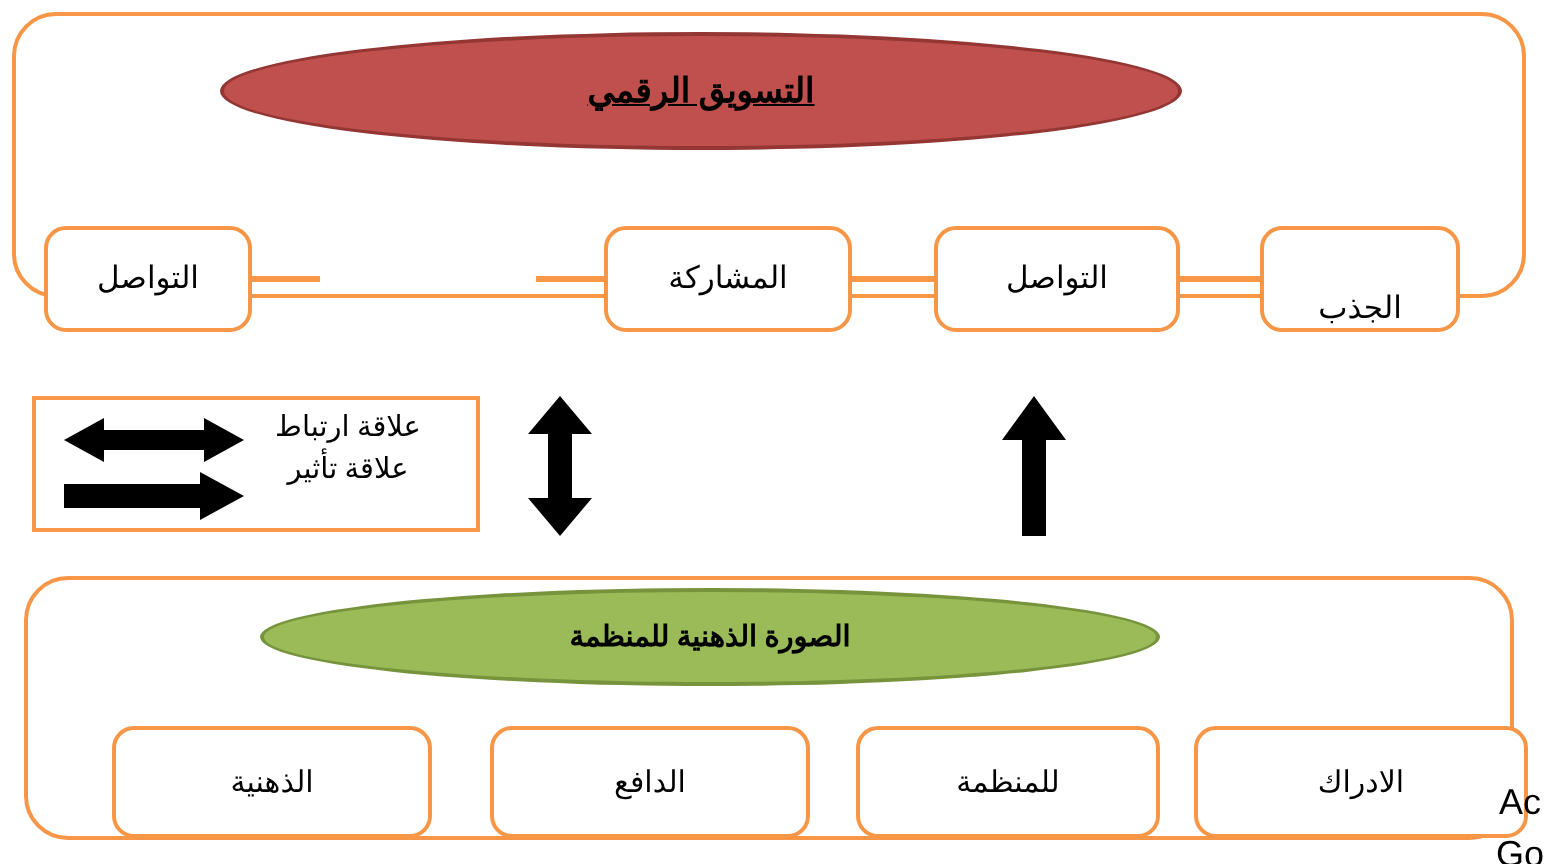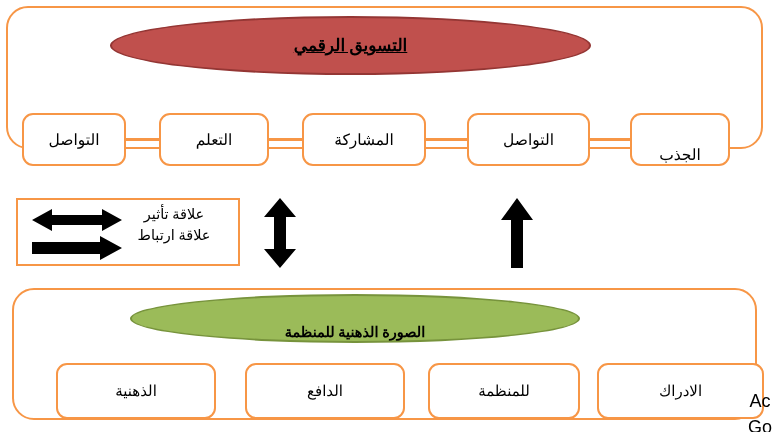--- a/index.html
+++ b/index.html
@@ -50,21 +50,20 @@
     border: 2px solid #943634;
     font-size: 17px;
     text-decoration: underline;
   }
   #green-ellipse {
     left: 130px; top: 294px;
     width: 450px; height: 49px;
     background: #9BBB59;
     border: 2px solid #77933C;
     font-size: 14.5px;
-    align-items: flex-end;
   }
 
   
   .node {
     position: absolute;
     box-sizing: border-box;
     border: 2.5px solid #F79646;
     border-radius: 11px;
     background: #ffffff;
     display: flex;
@@ -140,38 +139,35 @@
   </div>
 
   <div class="connector" style="left:125px; width:35px;"></div>
   <div class="connector" style="left:268px; width:35px;"></div>
   <div class="connector" style="left:425px; width:43px;"></div>
   <div class="connector" style="left:589px; width:42px;"></div>
 
   <div class="node top" style="left:22px;  width:104px;">
     <span>التواصل</span>
   </div>
-  <div class="node top" style="left:159px; width:110px;">
-    <span>التعلم</span>
-  </div>
   <div class="node top" style="left:302px; width:124px;">
     <span>المشاركة</span>
   </div>
   <div class="node top" style="left:467px; width:123px;">
     <span>التواصل</span>
   </div>
   <div class="node top" style="left:630px; width:100px;align-items:flex-end;">
     <span>الجذب</span>
   </div>
 
   <div id="legend">
 
     <div id="legend-labels">
+      <div class="legend-label">علاقة ارتباط</div>
       <div class="legend-label">علاقة تأثير</div>
-      <div class="legend-label">علاقة ارتباط</div>
     </div>
 
     <svg class="arrow-svg" id="legend-arrow-double" width="90" height="24" viewBox="0 0 90 24">
       <polygon points="0,12 20,1 20,7 70,7 70,1 90,12 70,23 70,17 20,17 20,23" fill="#000000"></polygon>
     </svg>
 
     <svg class="arrow-svg" id="legend-arrow-single" width="90" height="24" viewBox="0 0 90 24">
       <polygon points="0,6 68,6 68,0 90,12 68,24 68,18 0,18" fill="#000000"></polygon>
     </svg>
   </div>

